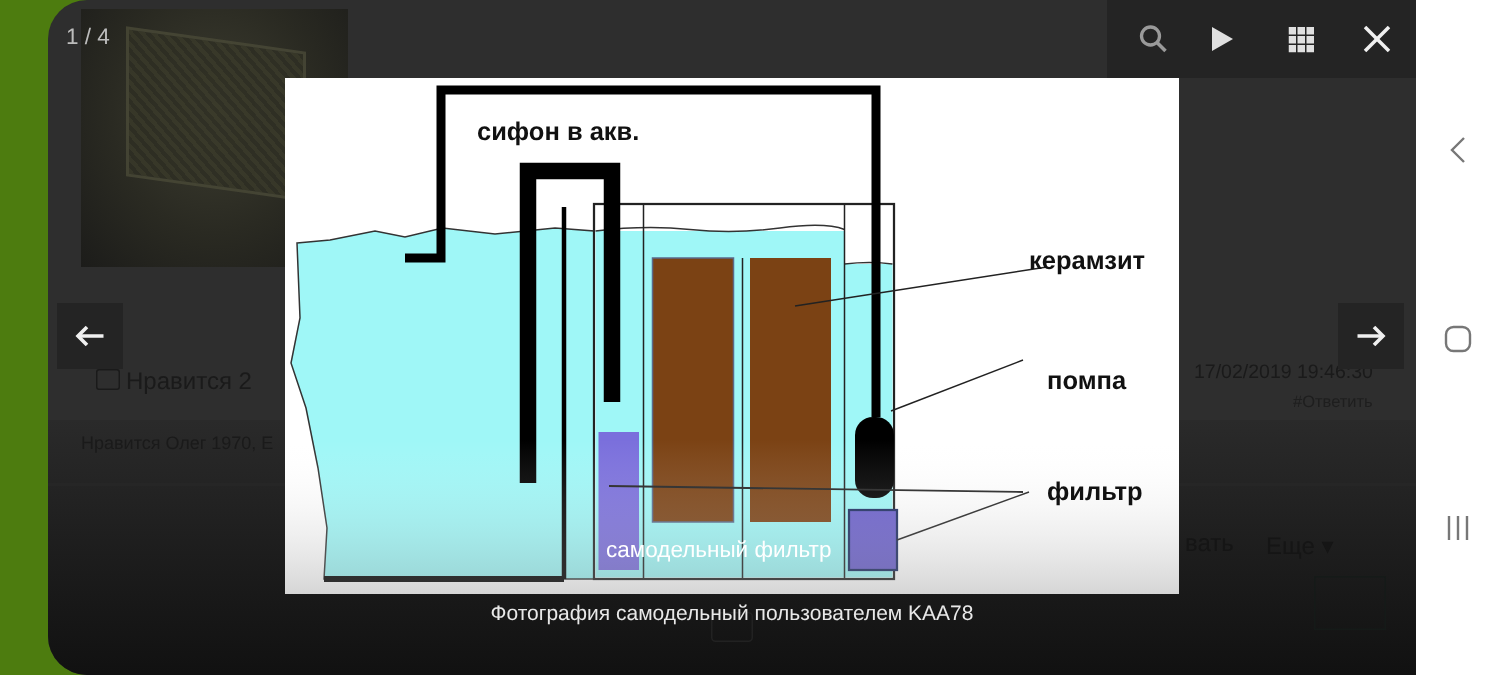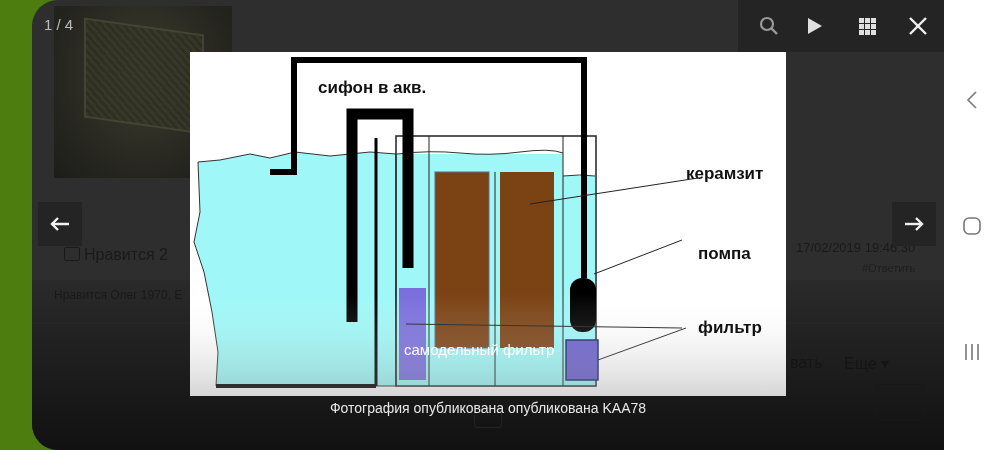--- a/index.html
+++ b/index.html
@@ -139,25 +139,25 @@
       <line x1="340" y1="152" x2="508" y2="126" stroke="#222" stroke-width="1"></line>
       <line x1="404" y1="222" x2="492" y2="188" stroke="#222" stroke-width="1"></line>
       <line x1="216" y1="272" x2="492" y2="276" stroke="#222" stroke-width="1.2"></line>
       <line x1="408" y1="308" x2="496" y2="276" stroke="#222" stroke-width="1"></line>
       <rect x="0" y="0" width="596" height="344" fill="url(#fade)"></rect>
     </svg>
     <div class="diag-label" style="left:128px; top:26px">сифон в акв.</div>
     <div class="diag-label" style="left:496px; top:112px">керамзит</div>
     <div class="diag-label" style="left:508px; top:192px">помпа</div>
     <div class="diag-label" style="left:508px; top:266px">фильтр</div>
-    <div class="overlay-text" style="left:214px; top:289px">самодельный фильтр</div>
+    <div class="overlay-text" style="left:214px; top:306px">самодельный фильтр</div>
   </div>
 
   <div class="caption-box"></div>
-  <div class="caption">Фотография опубликована опубликована KAA78</div>
+  <div class="caption">Фотография самодельный пользователем KAA78</div>
 
   <div class="sysnav">
     <div class="sys-btn" style="top:84px">
       <svg width="12" height="20" viewBox="0 0 12 20">
           <polyline points="10,2 2,10 10,18" fill="none" stroke="#777" stroke-width="1.6"></polyline>
         </svg>
     </div>
     <div class="sys-btn" style="top:210px">
       <svg width="20" height="20" viewBox="0 0 20 20">
           <rect x="2" y="2" width="16" height="16" rx="5" fill="none" stroke="#777" stroke-width="1.6"></rect>

